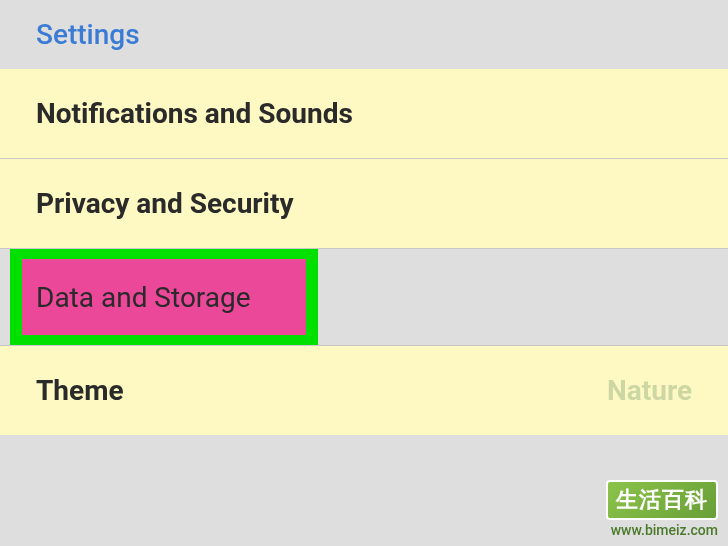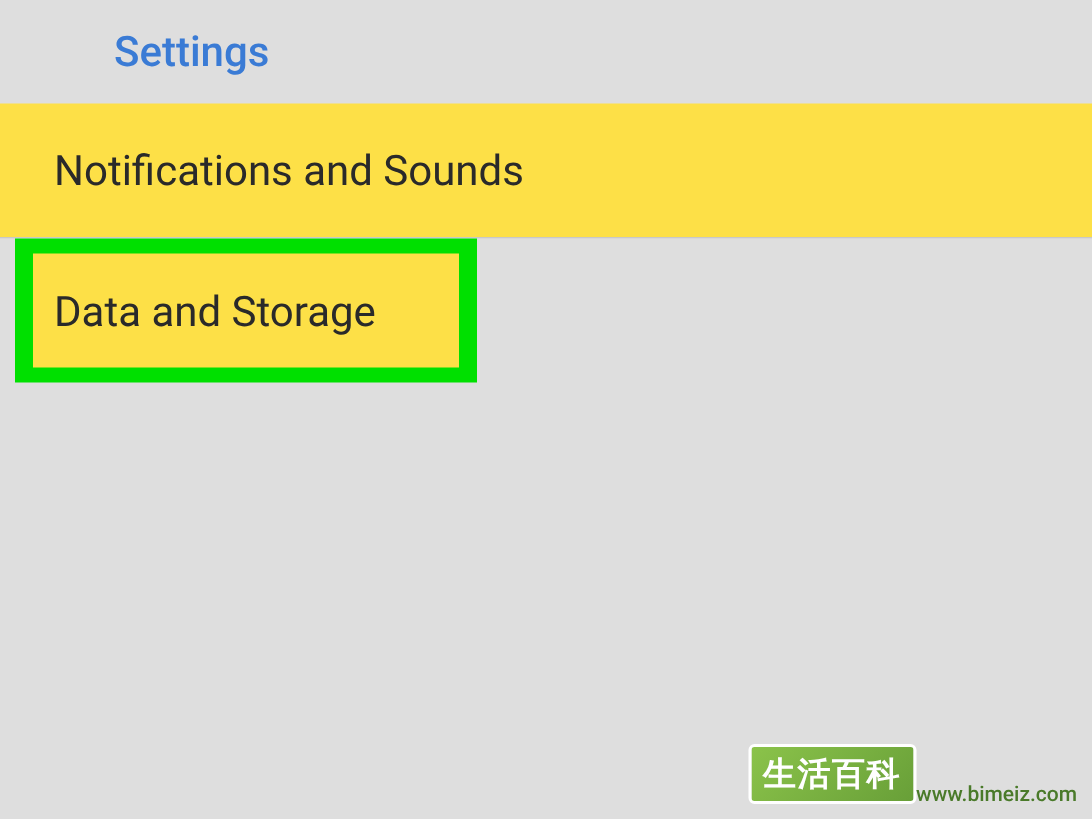--- a/index.html
+++ b/index.html
@@ -13,32 +13,31 @@
       background: #dedede;
       font-family: -apple-system, BlinkMacSystemFont, 'Segoe UI', Roboto, sans-serif;
       overflow: hidden;
       position: relative;
     }
     .section-header {
       padding: 18px 36px 18px 36px;
       font-size: 28px;
       font-weight: 500;
       color: #3a7bd5;
-      margin-left: 40px;
     }
     .menu-list {
       width: 100%;
     }
     .menu-item {
       padding: 28px 36px;
       font-size: 28px;
-      font-weight: 400;
+      font-weight: 700;
       color: #2a2a2a;
       border-top: 1px solid #c8c8c8;
-      background: #fde047;
+      background: #fef9c3;
       cursor: pointer;
       position: relative;
     }
     .menu-item:first-child {
       border-top: none;
     }
     .highlighted-wrapper {
       position: relative;
       border-top: 1px solid #c8c8c8;
     }
@@ -50,21 +49,21 @@
       height: 96px;
       background: #00e000;
       z-index: 1;
     }
     .highlight-inner {
       position: absolute;
       left: 22px;
       top: 10px;
       width: 284px;
       height: 76px;
-      background: #fde047;
+      background: #ec4899;
       z-index: 2;
       display: flex;
       align-items: center;
       padding-left: 14px;
       font-size: 28px;
       font-weight: 400;
       color: #2a2a2a;
     }
     .highlighted-item {
       padding: 32px 36px;
@@ -81,21 +80,21 @@
       color: #5a8a5a;
       font-size: 28px;
       opacity: 0.3;
     }
     .watermark {
       position: absolute;
       right: 10px;
       bottom: 8px;
       z-index: 10;
       display: flex;
-      flex-direction: row;
+      flex-direction: column;
       align-items: flex-end;
       margin-top: 38px;
     }
     .watermark-badge {
       background: linear-gradient(135deg, #8bc34a, #689f38);
       border: 2px solid #fff;
       padding: 3px 8px;
       font-size: 22px;
       font-weight: bold;
       color: #fff;
@@ -116,29 +115,36 @@
 <div class="section-header">
   <span>Settings</span>
 </div>
 
 <div class="menu-list">
 
   <div class="menu-item">
     <span>Notifications and Sounds</span>
   </div>
 
+  <div class="menu-item">
+    <span>Privacy and Security</span>
+  </div>
 
   <div class="highlighted-wrapper">
     <div class="highlighted-item"></div>
     <div class="highlight-box"></div>
     <div class="highlight-inner">
       <span>Data and Storage</span>
     </div>
   </div>
 
 
+  <div class="menu-item">
+    <span>Theme</span>
+    <span class="value-text">Nature</span>
+  </div>
 
 </div>
 
 <div class="watermark">
   <div class="watermark-badge">生活百科</div>
   <div class="watermark-url">www.bimeiz.com</div>
 </div>
 
 </body></html>

